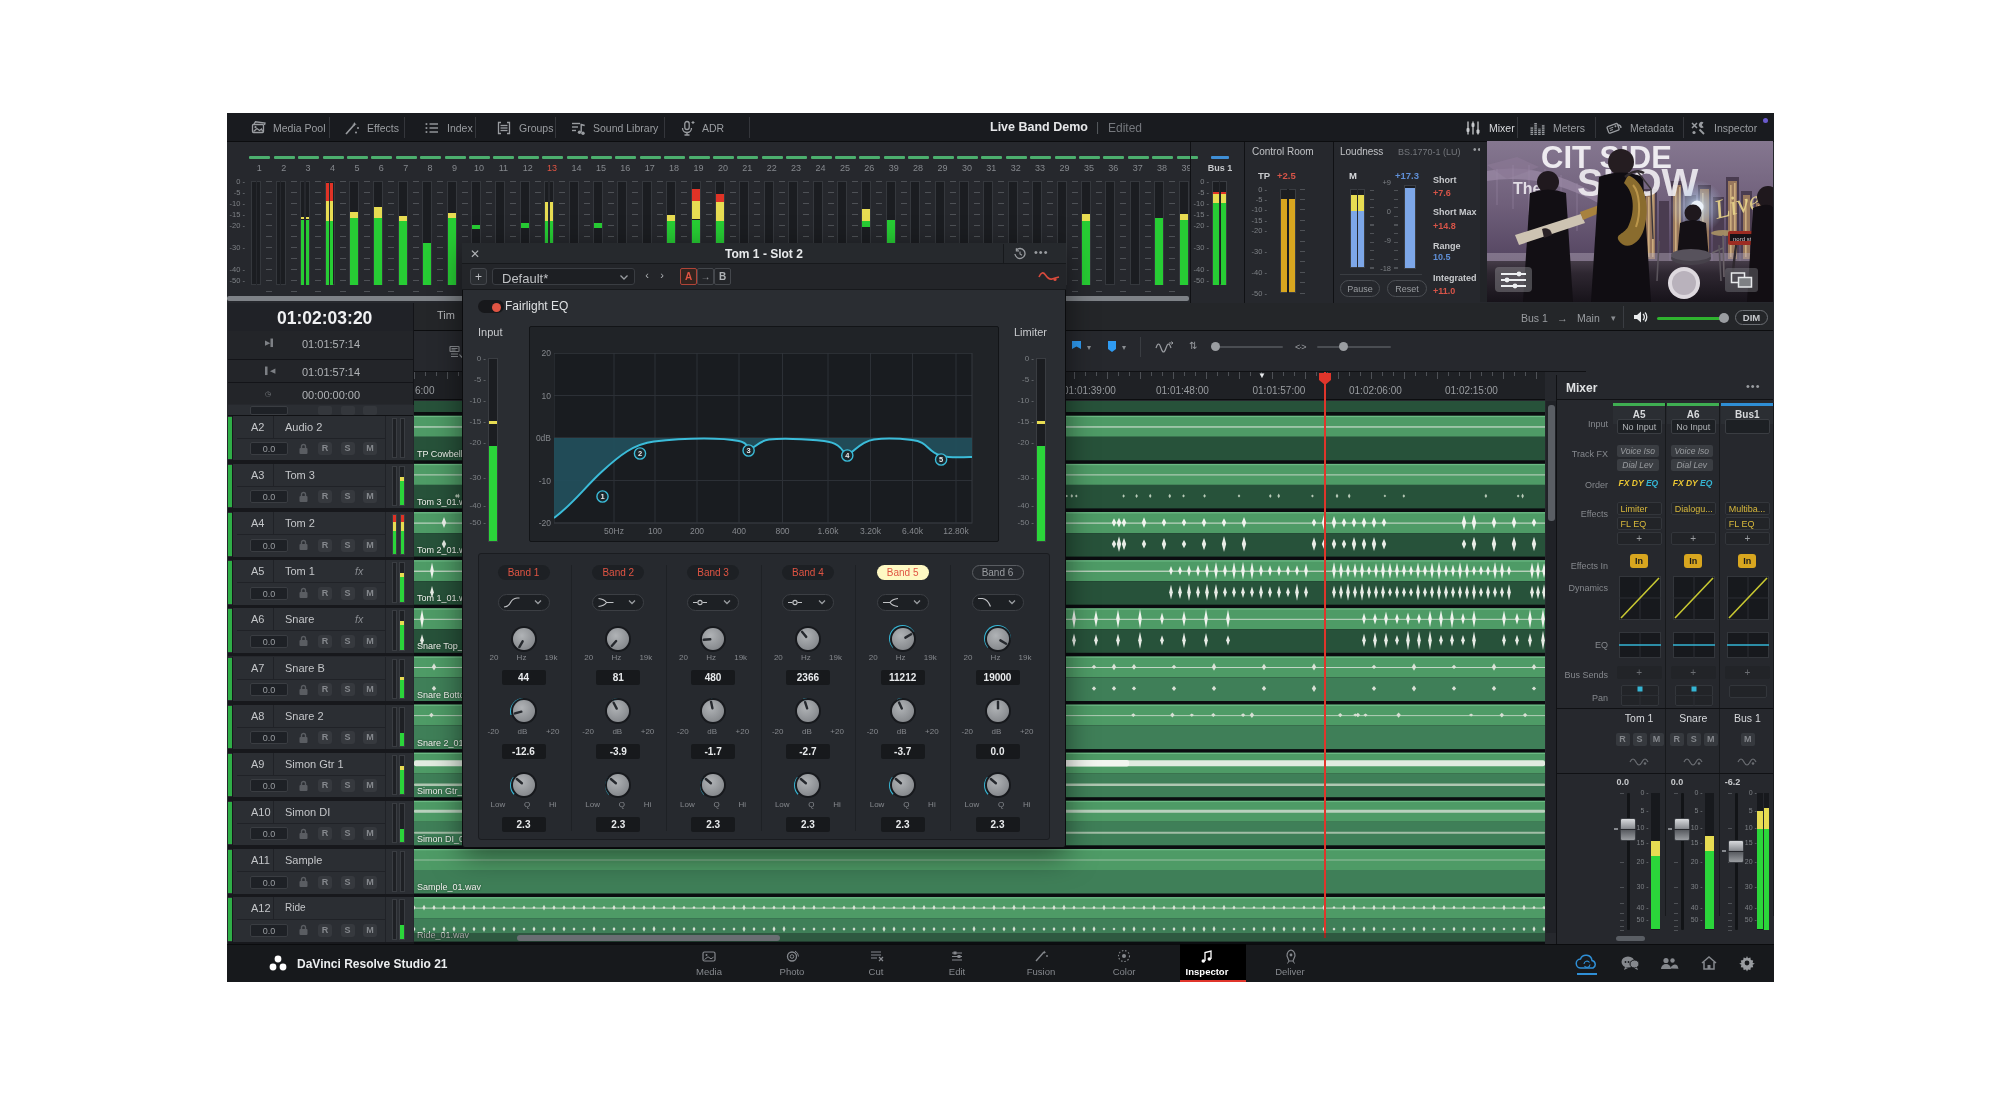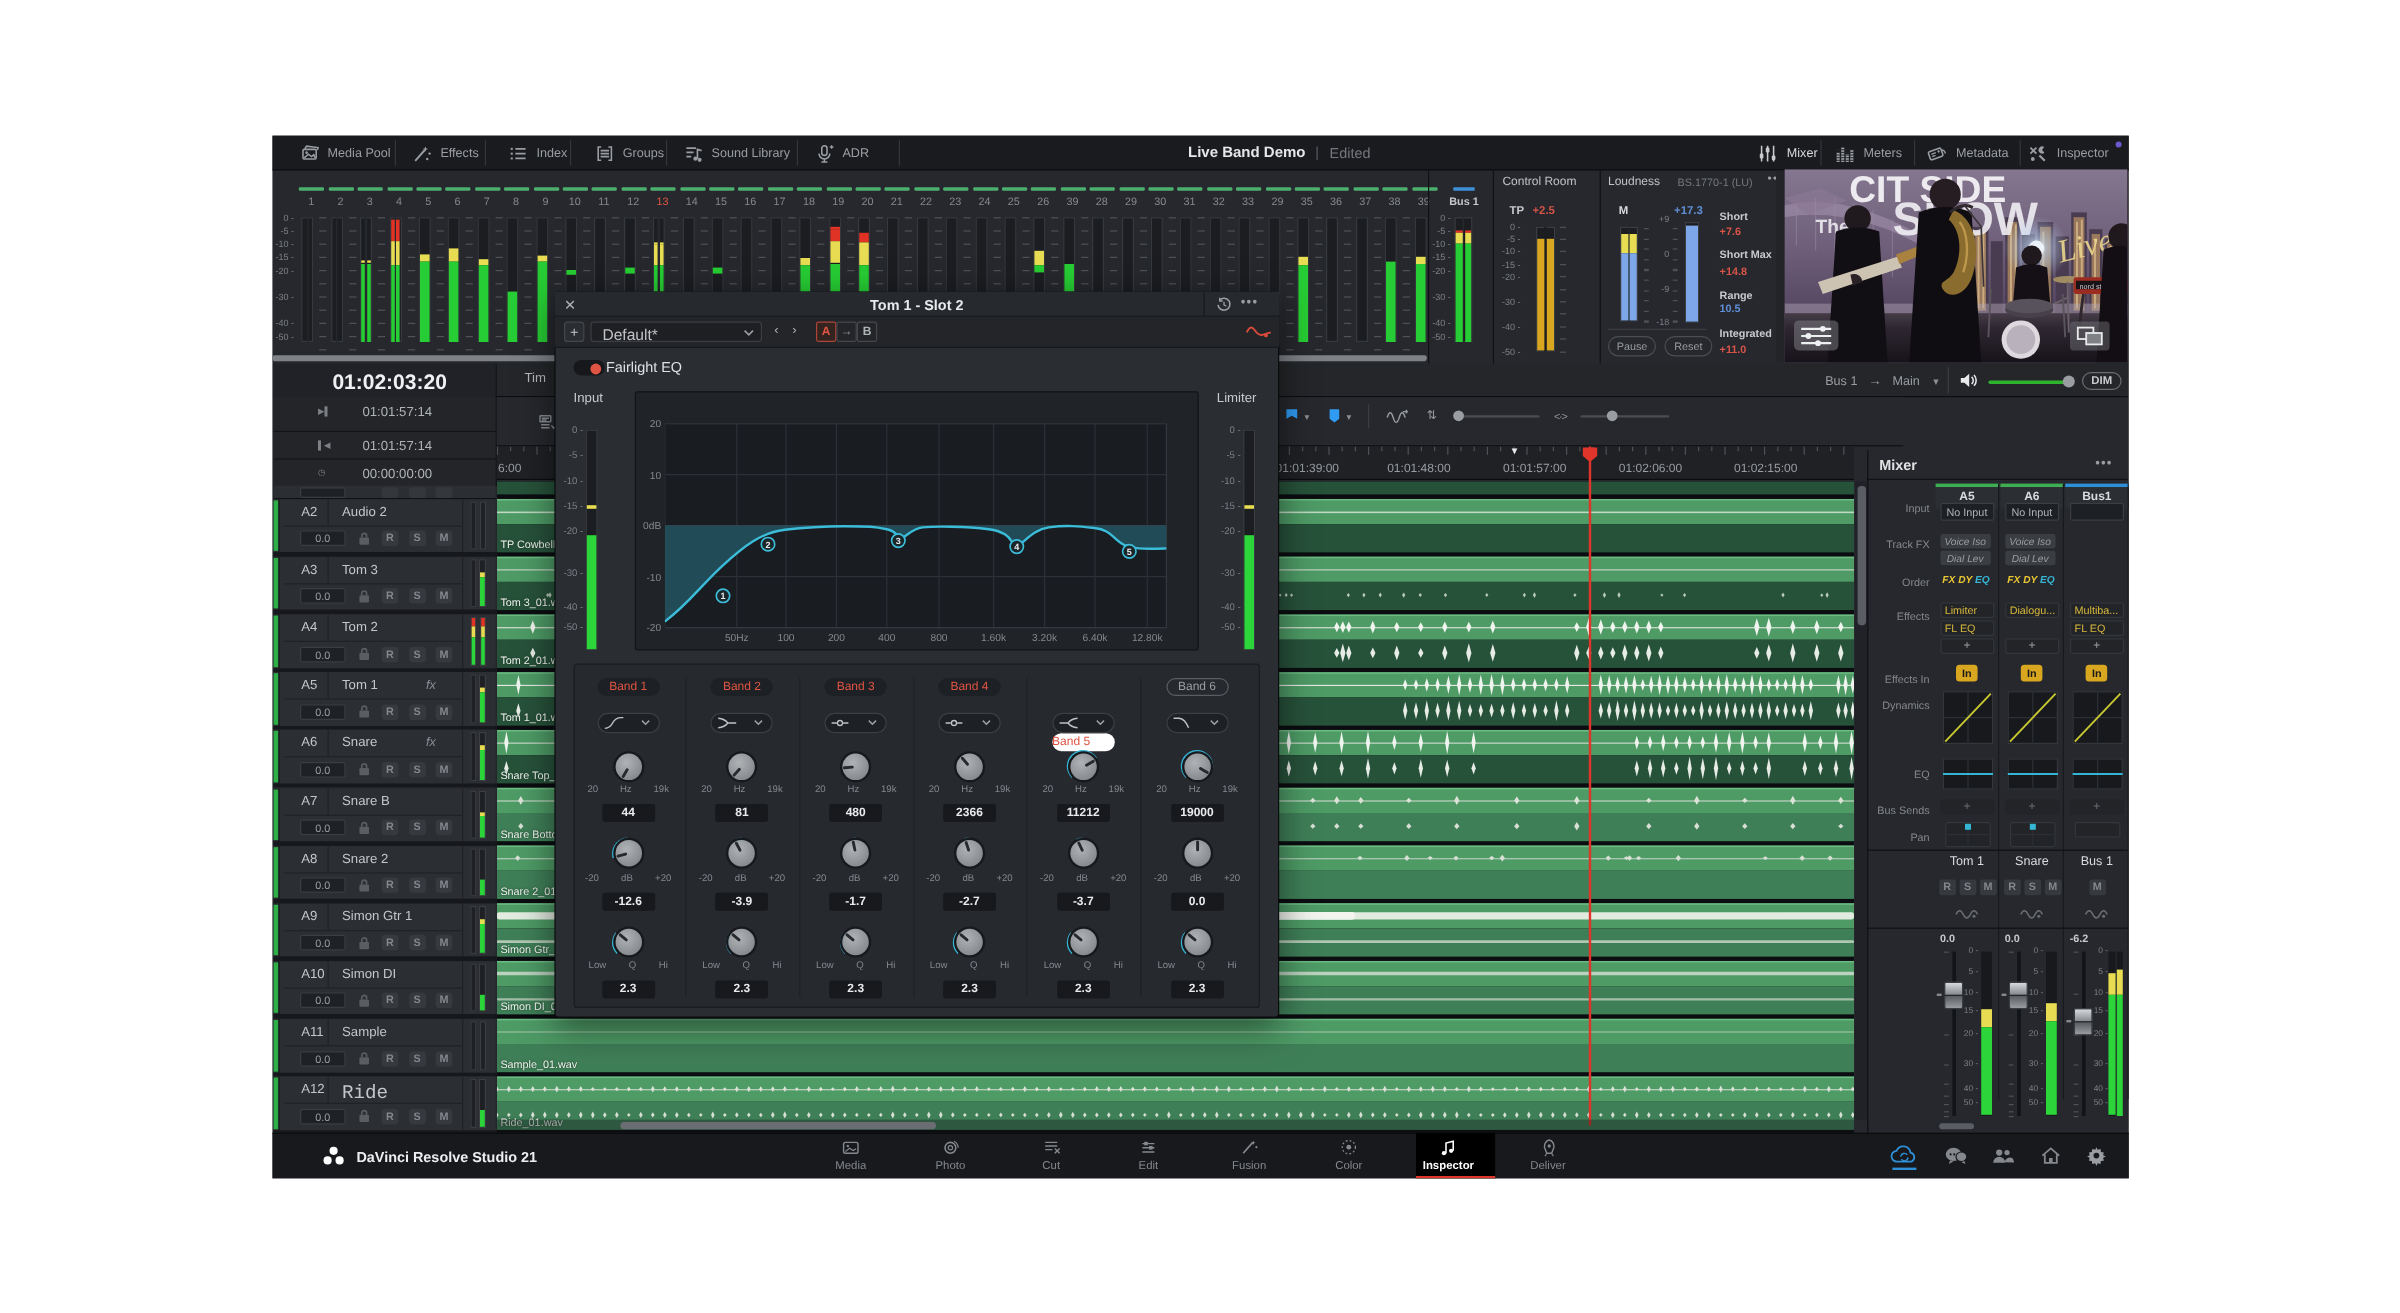--- a/index.html
+++ b/index.html
@@ -1220,21 +1220,21 @@
 <div style="left:136.0px;top:762.5px;width:14.0px;height:13.0px;background:#36393e;border-radius:3px;color:#85888d;font-size:9px;font-weight:bold;text-align:center;line-height:13px;">M</div>
 <div style="left:158.0px;top:736.0px;width:1.0px;height:44.5px;background:#202227;"></div>
 <div style="left:165.0px;top:738.0px;width:5.0px;height:40.5px;background:#1e2024;border:1px solid #3a3d42;"></div>
 <div style="left:173.0px;top:738.0px;width:5.0px;height:40.5px;background:#1e2024;border:1px solid #3a3d42;"></div>
 <div style="left:1.0px;top:784.1px;width:185.0px;height:44.5px;background:#2b2e33;"></div>
 <div style="left:1.0px;top:828.6px;width:186.0px;height:3.6px;background:#17181c;"></div>
 <div style="left:1.0px;top:785.1px;width:4.0px;height:42.5px;background:#2fae47;"></div>
 <div style="left:5.0px;top:784.1px;width:1.0px;height:44.5px;background:#17181c;"></div>
 <div style="left:24.0px;top:789.1px;width:26.0px;height:12.0px;color:#c4c6c9;font-size:11px;">A12</div>
 <div style="left:46.0px;top:784.1px;width:1.0px;height:22.0px;background:#202227;"></div>
-<div style="left:58.0px;top:789.1px;width:100.0px;height:12.0px;color:#c4c6c9;font-size:16px;white-space:nowrap;font-family:Liberation Mono, monospace;">Ride</div>
+<div style="left:58.0px;top:789.1px;width:100.0px;height:12.0px;color:#c4c6c9;font-size:10px;white-space:nowrap;">Ride</div>
 <div style="left:10.0px;top:806.1px;width:148.0px;height:0.8px;background:#202227;"></div>
 <div style="left:23.0px;top:810.6px;width:38.0px;height:13.0px;background:#1e2126;border:1px solid #3a3d42;border-radius:2px;color:#9a9da1;font-size:9px;text-align:center;line-height:12px;">0.0</div>
 <div style="left:71.0px;top:811.1px;width:11.0px;height:12.0px;">
       <svg width="11" height="12" viewBox="0 0 11 12">
         <rect x="1.5" y="5" width="8" height="6" rx="1" fill="#5a5d62"></rect>
         <path d="M3.5 5 V3.5 a2 2 0 0 1 4 0 V5" stroke="#5a5d62" stroke-width="1.4" fill="none"></path>
       </svg>
     </div>
 <div style="left:91.0px;top:810.6px;width:14.0px;height:13.0px;background:#36393e;border-radius:3px;color:#85888d;font-size:9px;font-weight:bold;text-align:center;line-height:13px;">R</div>
 <div style="left:113.5px;top:810.6px;width:14.0px;height:13.0px;background:#36393e;border-radius:3px;color:#85888d;font-size:9px;font-weight:bold;text-align:center;line-height:13px;">S</div>
@@ -2343,21 +2343,21 @@
 <svg style="position:absolute;left:569.9px;top:661px;" width="22" height="22">
       <line x1="8.893377781422828" y1="9.23233407336204" x2="3.837484456837501" y2="4.989935849430822" stroke="#26292e" stroke-width="2.4" stroke-linecap="round"></line>
     </svg>
 <div style="left:547.9px;top:687.0px;width:66.0px;height:10.0px;color:#85888d;font-size:8px;display:flex;justify-content:space-between;">
       <span>Low</span>
       <span>Q</span>
       <span>Hi</span>
     </div>
 <div style="left:558.9px;top:704.0px;width:44.0px;height:15.0px;background:#17191c;border-radius:2px;color:#e8eaec;font-size:10px;font-weight:bold;text-align:center;line-height:15px;">2.3</div>
 <div style="left:628.3px;top:452.0px;width:1.0px;height:266.0px;background:#1e2125;"></div>
-<div style="left:649.7px;top:452.0px;width:52.0px;height:15.0px;background:#ffffff;border-radius:8px;color:#e05443;font-size:10px;line-height:15px;margin-top:46px;">Band 5</div>
+<div style="left:649.7px;top:452.0px;width:52.0px;height:15.0px;background:#fef9c3;border-radius:8px;color:#e05443;font-size:10px;text-align:center;line-height:15px;">Band 5</div>
 <div style="left:649.7px;top:481.0px;width:52.0px;height:17.0px;background:#1d2024;border:1px solid #3c3f44;border-radius:9px;"></div>
 <div style="left:653.7px;top:482.0px;width:19.0px;height:15.0px;">
       <svg width="19" height="15" viewBox="0 0 19 15">
         <path d="M17 3.5 Q11.5 4 9 7.5 M17 11.5 Q11.5 11 9 7.5 M9 7.5 H2" stroke="#c0c2c5" stroke-width="1.2" fill="none"></path>
       </svg>
     </div>
 <div style="left:684.7px;top:484.0px;width:12.0px;height:12.0px;">
       <svg width="10" height="10" viewBox="0 0 10 10">
         <path d="M2 3.5 L5 6.5 L8 3.5" stroke="#9a9da1" stroke-width="1.3" fill="none"></path>
       </svg>

